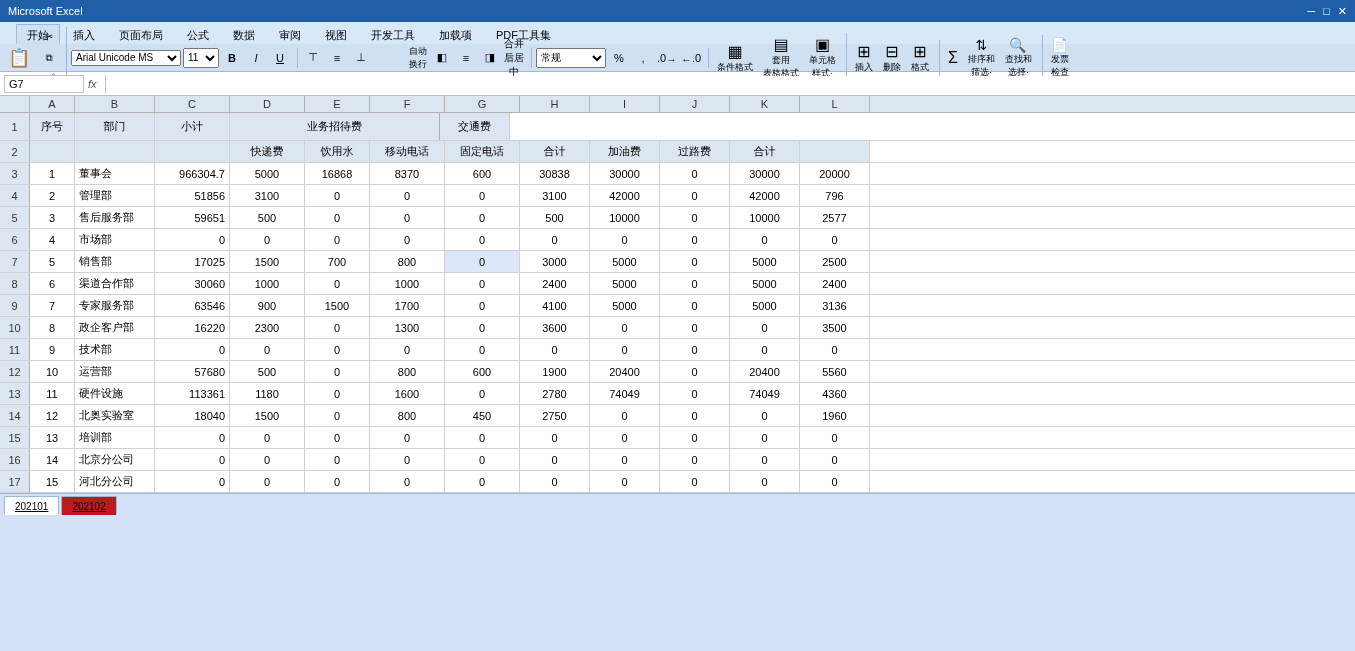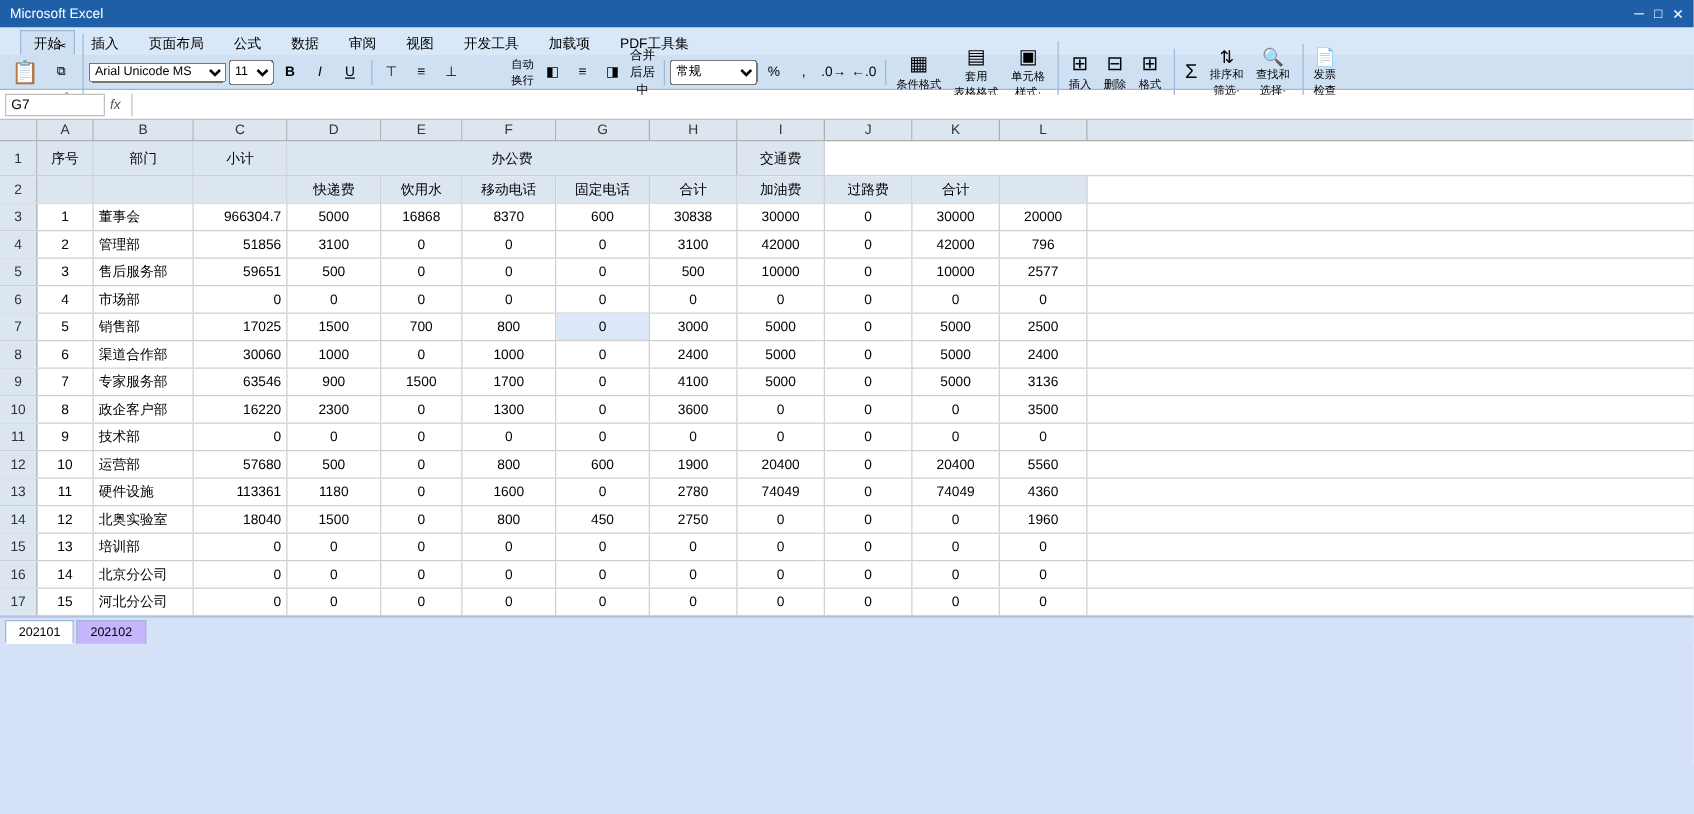--- a/index.html
+++ b/index.html
@@ -181,25 +181,26 @@
     .row-height-header { height: 28px; }
 
     
     .sheet-tabs {
       display: flex;
       background: #d4e1f7;
       border-top: 1px solid #a0b8d8;
       height: 22px;
       align-items: flex-end;
       padding-left: 4px;
+      text-decoration: underline;
     }
 
     .sheet-tab {
       padding: 2px 10px;
-      background: #c4b5fd;
+      background: #b91c1c;
       border: 1px solid #a0b8d8;
       border-bottom: none;
       cursor: pointer;
       font-size: 10px;
       margin-right: 2px;
       height: 19px;
       line-height: 15px;
     }
 
     .sheet-tab.active {
@@ -393,22 +394,22 @@
     <div class="col-header col-K">K</div>
     <div class="col-header col-L">L</div>
   </div>
 
   <div class="sheet-row row-height-header">
     <div class="row-header">1</div>
     <div class="cell col-A center header-cell">序号</div>
     <div class="cell col-B center header-cell">部门</div>
     <div class="cell col-C center header-cell">小计</div>
 
-    <div class="cell merged-header" style="width:360px;min-width:360px;border-right:1px solid #b0b0b0;">办公费</div>
-
+
+    <div class="cell merged-header" style="width:210px;min-width:210px;border-right:1px solid #b0b0b0;">业务招待费</div>
     <div class="cell col-L center header-cell">交通费</div>
   </div>
 
   <div class="sheet-row row-height-normal">
     <div class="row-header">2</div>
     <div class="cell col-A center header-cell"></div>
     <div class="cell col-B center header-cell"></div>
     <div class="cell col-C center header-cell"></div>
     <div class="cell col-D center header-cell">快递费</div>
     <div class="cell col-E center header-cell">饮用水</div>

